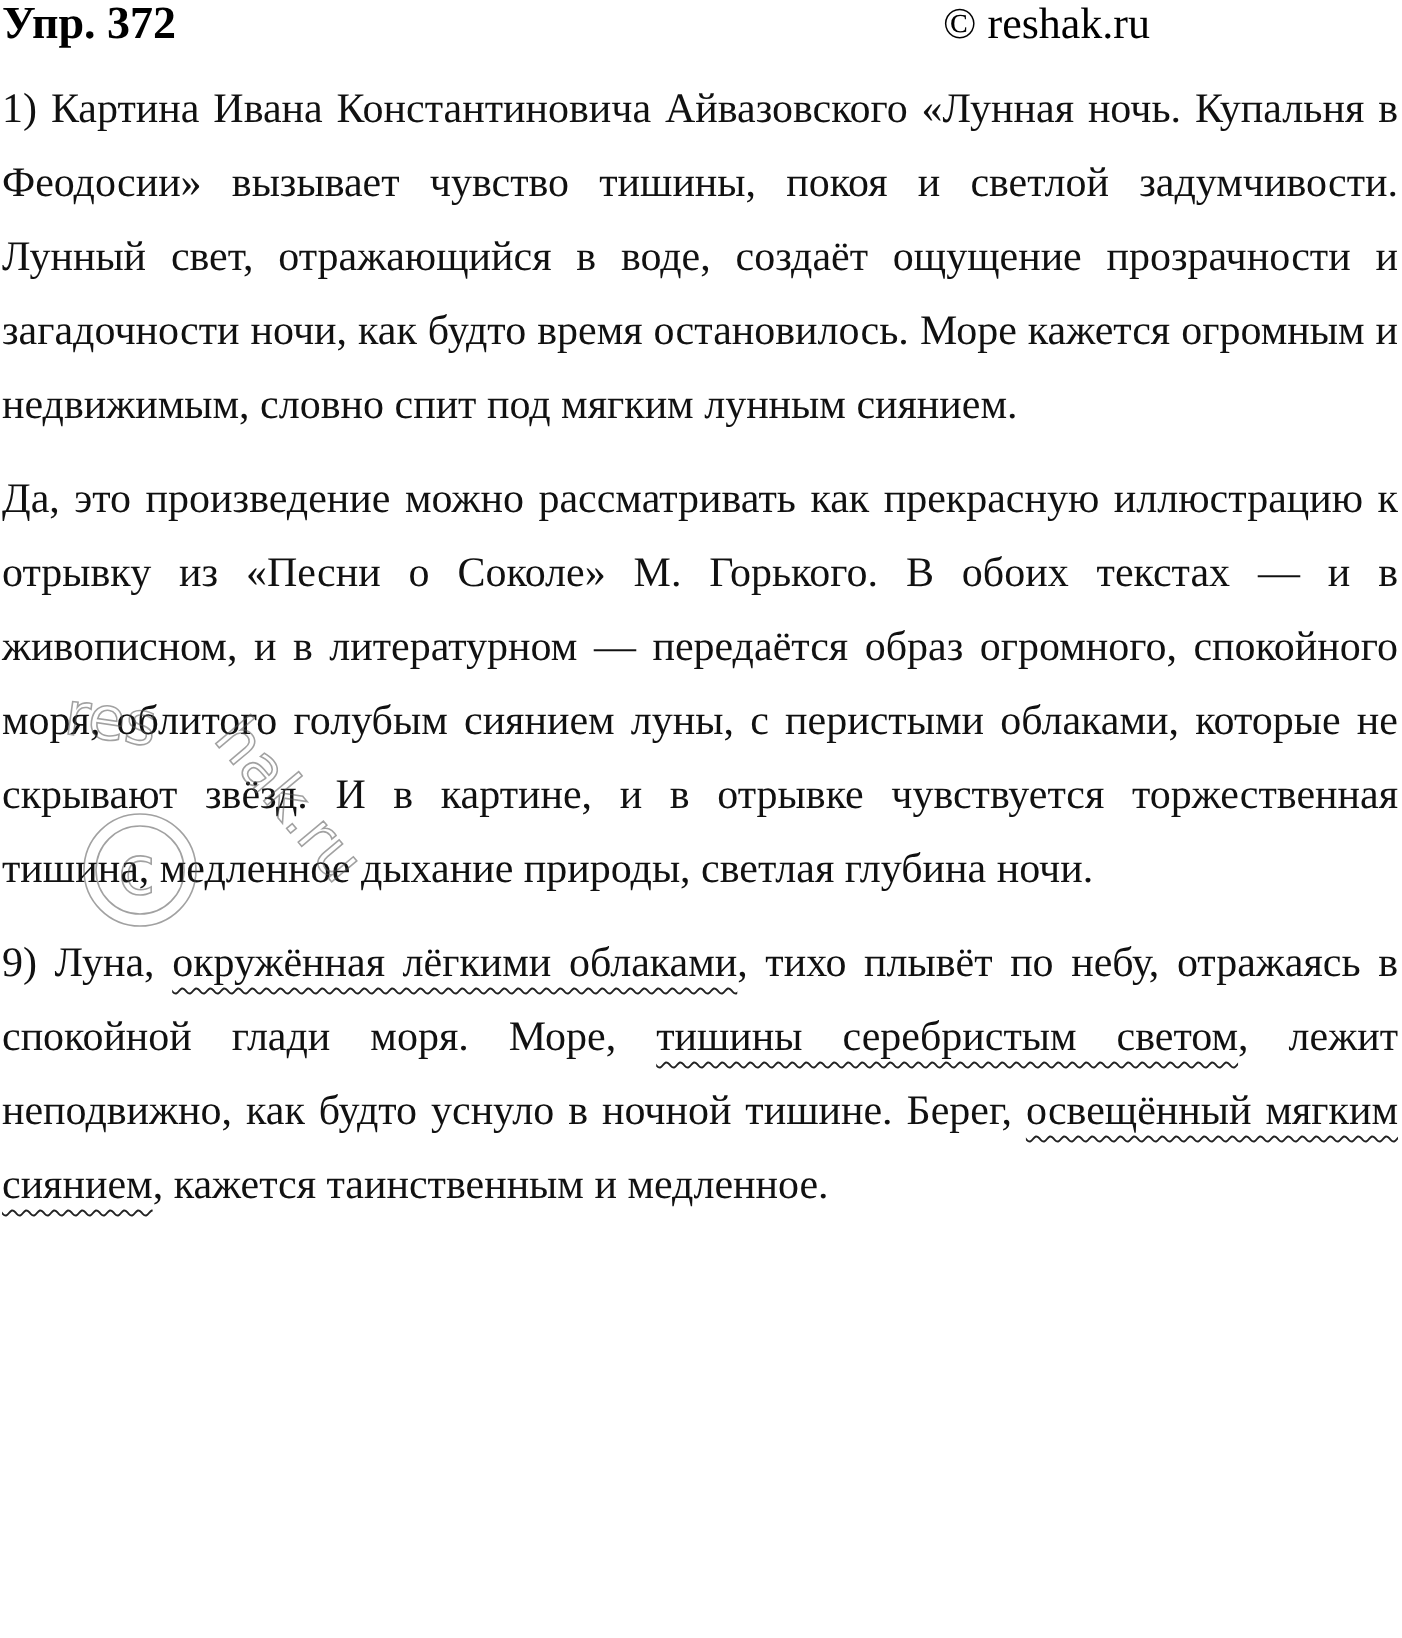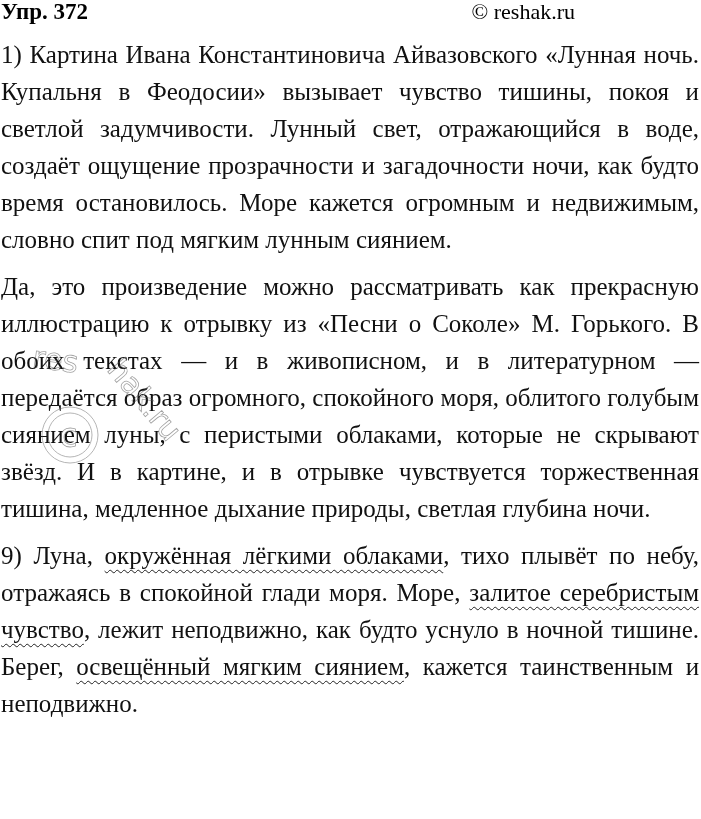--- a/index.html
+++ b/index.html
@@ -39,21 +39,21 @@
     line-height: 30px;
     color: #000;
   }
   .content {
     position: absolute;
     top: 36px;
     left: 1px;
     width: 698px;
   }
   .para {
-    font-size: 25px;
+    font-size: 21px;
     line-height: 37px;
     text-align: justify;
     margin: 0 0 10px 0;
   }
   .para.p2 { }
   .wavy {
     text-decoration: underline wavy #222;
     text-decoration-thickness: 1px;
     text-underline-offset: 5px;
     margin-top: 32px;
@@ -72,21 +72,21 @@
 <body>
 
 <div class="header">
   <div class="title">Упр. 372</div>
   <div class="site">© reshak.ru</div>
 </div>
 
 <div class="content">
   <p class="para">1) Картина Ивана Константиновича Айвазовского «Лунная ночь. Купальня в Феодосии» вызывает чувство тишины, покоя и светлой задумчивости. Лунный свет, отражающийся в воде, создаёт ощущение прозрачности и загадочности ночи, как будто время остановилось. Море кажется огромным и недвижимым, словно спит под мягким лунным сиянием.</p>
   <p class="para p2">Да, это произведение можно рассматривать как прекрасную иллюстрацию к отрывку из «Песни о Соколе» М. Горького. В обоих текстах — и в живописном, и в литературном — передаётся образ огромного, спокойного моря, облитого голубым сиянием луны, с перистыми облаками, которые не скрывают звёзд. И в картине, и в отрывке чувствуется торжественная тишина, медленное дыхание природы, светлая глубина ночи.</p>
-  <p class="para"><span>9) Луна, </span><span class="wavy">окружённая лёгкими облаками</span><span>, тихо плывёт по небу, отражаясь в спокойной глади моря. Море, </span><span class="wavy">залитое серебристым чувство</span><span>, лежит неподвижно, как будто уснуло в ночной тишине. Берег, </span><span class="wavy">освещённый мягким сиянием</span><span>, кажется таинственным и неподвижно.</span></p>
+  <p class="para"><span>9) Луна, </span><span class="wavy">окружённая лёгкими облаками</span><span>, тихо плывёт по небу, отражаясь в спокойной глади моря. Море, </span><span class="wavy">тишины серебристым светом</span><span>, лежит неподвижно, как будто уснуло в ночной тишине. Берег, </span><span class="wavy">освещённый мягким сиянием</span><span>, кажется таинственным и медленное.</span></p>
 </div>
 
 <div class="watermark">
   <svg width="150" height="130" viewBox="0 0 150 130">
     <g fill="none" stroke="#555" stroke-width="0.8">
       <circle cx="40" cy="85" r="28"></circle>
       <circle cx="40" cy="85" r="22"></circle>
       <text x="29" y="97" font-size="34" font-family="DejaVu Sans, sans-serif" fill="none" stroke="#555" stroke-width="0.8">c</text>
       <text x="2" y="22" font-size="30" font-family="DejaVu Sans, sans-serif" fill="none" stroke="#555" stroke-width="0.8" transform="rotate(8 40 15)">res</text>
       <text x="62" y="30" font-size="30" font-family="DejaVu Sans, sans-serif" fill="none" stroke="#555" stroke-width="0.8" transform="rotate(50 80 40)">hak.ru</text>

